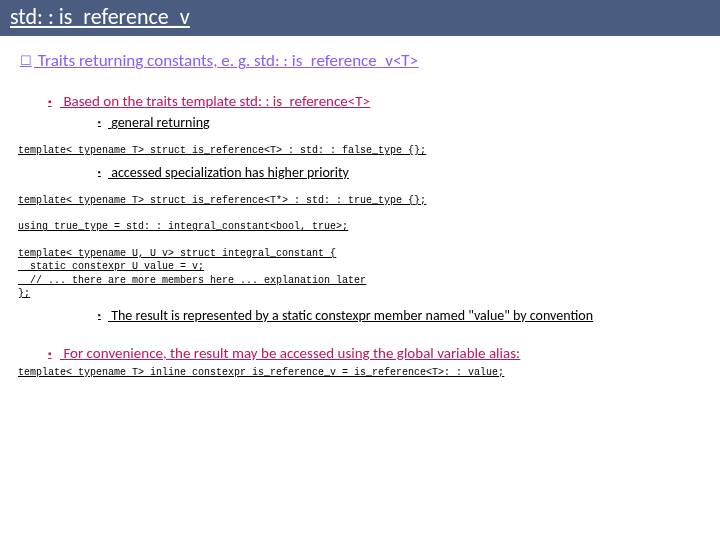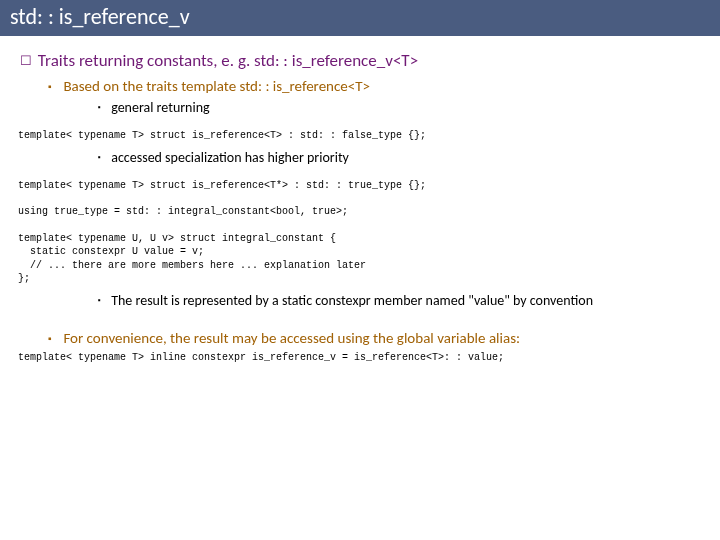--- a/index.html
+++ b/index.html
@@ -1,15 +1,15 @@
 <!DOCTYPE html>
 <html><head>
 <meta charset="utf-8">
 <style>
-  * { margin: 0; padding: 0; box-sizing: border-box; }
+  * { margin: 0; padding: 0; box-sizing: border-box; text-decoration: underline; }
   body {
     width: 720px;
     height: 540px;
     font-family: Calibri, "Segoe UI", Arial, sans-serif;
     background: #ffffff;
     color: #000;
     overflow: hidden;
   }
   .title-bar {
     background: #4a5c80;
@@ -17,34 +17,34 @@
     font-size: 22px;
     font-weight: 400;
     padding: 4px 10px 6px 10px;
     line-height: 1.2;
   }
   .content {
     padding: 14px 18px 0 18px;
   }
   .lvl1 {
     font-size: 17px;
-    color: #701a75;
-    margin-bottom: 6px;
+    color: #8b5cf6;
+    margin-bottom: 21px;
     padding-left: 18px;
   }
   .lvl1 .marker {
     display: inline-block;
     width: 14px;
     margin-left: -16px;
     font-size: 13px;
     vertical-align: 1px;
   }
   .lvl2 {
     font-size: 15px;
-    color: #a16207;
+    color: #be185d;
     margin: 4px 0 4px 0;
     padding-left: 48px;
   }
   .lvl2 .marker {
     display: inline-block;
     width: 12px;
     margin-left: -18px;
     font-size: 10px;
     vertical-align: 1px;
   }

